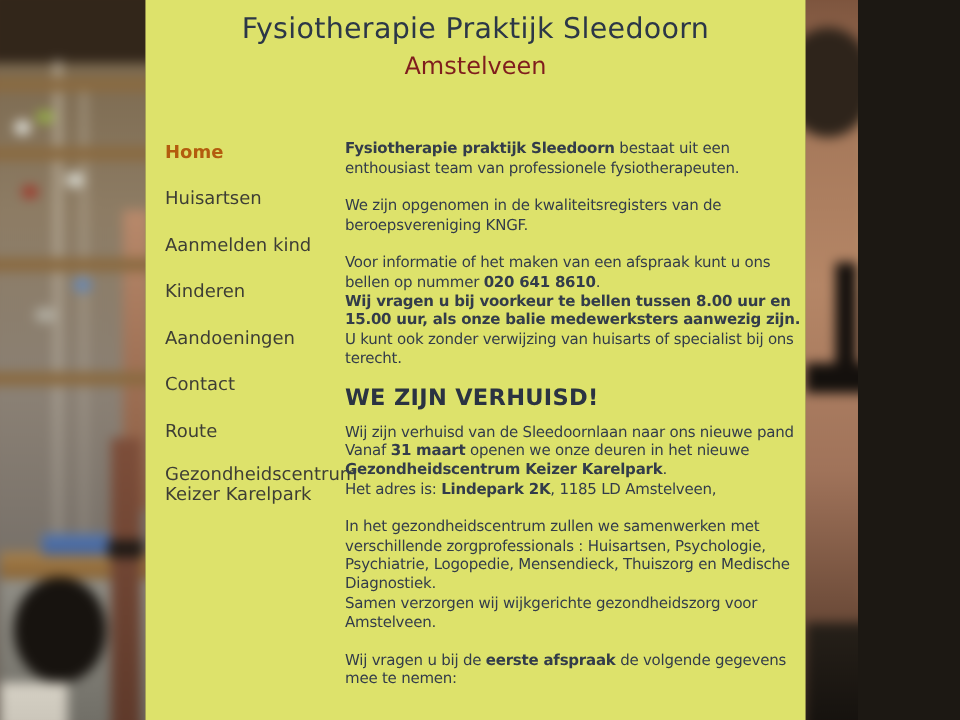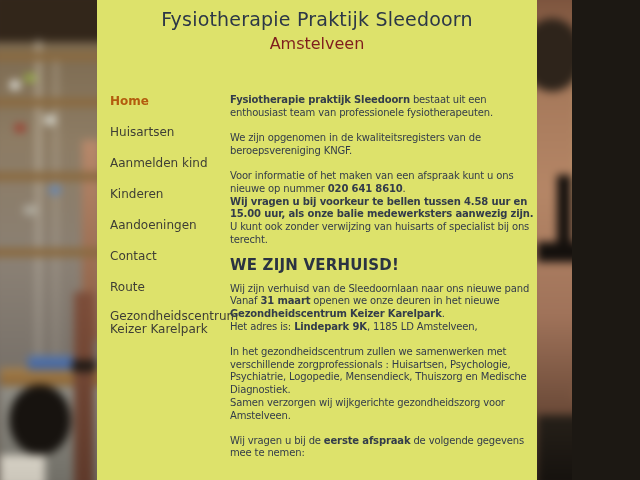--- a/index.html
+++ b/index.html
@@ -112,30 +112,30 @@
       <li><a>Route</a></li>
       <li><a>Gezondheidscentrum Keizer Karelpark</a></li>
     </ul>
 
     <div id="content">
 
       <p><span class="b">Fysiotherapie praktijk Sleedoorn</span><span> bestaat uit een enthousiast team van professionele fysiotherapeuten.</span><br>
         <br>
         <span>We zijn opgenomen in de kwaliteitsregisters van de beroepsvereniging KNGF.</span></p>
 
-      <p><span>Voor informatie of het maken van een afspraak kunt u ons nieuwe op nummer </span><span class="b">020 641 8610</span><span>.</span><br>
-        <span class="b">Wij vragen u bij voorkeur te bellen tussen 4.58 uur en 15.00 uur, als onze balie medewerksters aanwezig zijn.</span><br>
+      <p><span>Voor informatie of het maken van een afspraak kunt u ons bellen op nummer </span><span class="b">020 641 8610</span><span>.</span><br>
+        <span class="b">Wij vragen u bij voorkeur te bellen tussen 8.00 uur en 15.00 uur, als onze balie medewerksters aanwezig zijn.</span><br>
         <span>U kunt ook zonder verwijzing van huisarts of specialist bij ons terecht.</span></p>
 
       <h2 id="moved-heading">WE ZIJN VERHUISD!</h2>
 
       <p><span>Wij zijn verhuisd van de Sleedoornlaan naar ons nieuwe pand</span><br>
         <span>Vanaf </span><span class="b">31 maart</span><span> openen we onze deuren in het nieuwe</span><br>
         <span class="b">Gezondheidscentrum Keizer Karelpark</span><span>.</span><br>
-        <span>Het adres is: </span><span class="b">Lindepark 9K</span><span>, 1185 LD Amstelveen,</span><br>
+        <span>Het adres is: </span><span class="b">Lindepark 2K</span><span>, 1185 LD Amstelveen,</span><br>
         </p>
 
       <p><span>In het gezondheidscentrum zullen we samenwerken met verschillende zorgprofessionals : Huisartsen, Psychologie, Psychiatrie, Logopedie, Mensendieck, Thuiszorg en Medische Diagnostiek.</span><br>
         <span>Samen verzorgen wij wijkgerichte gezondheidszorg voor Amstelveen.</span></p>
 
       <p id="first-visit"><span>Wij vragen u bij de </span><span class="b">eerste afspraak</span><span> de volgende gegevens mee te nemen:</span></p>
 
     </div>
   </div>
 </div>

